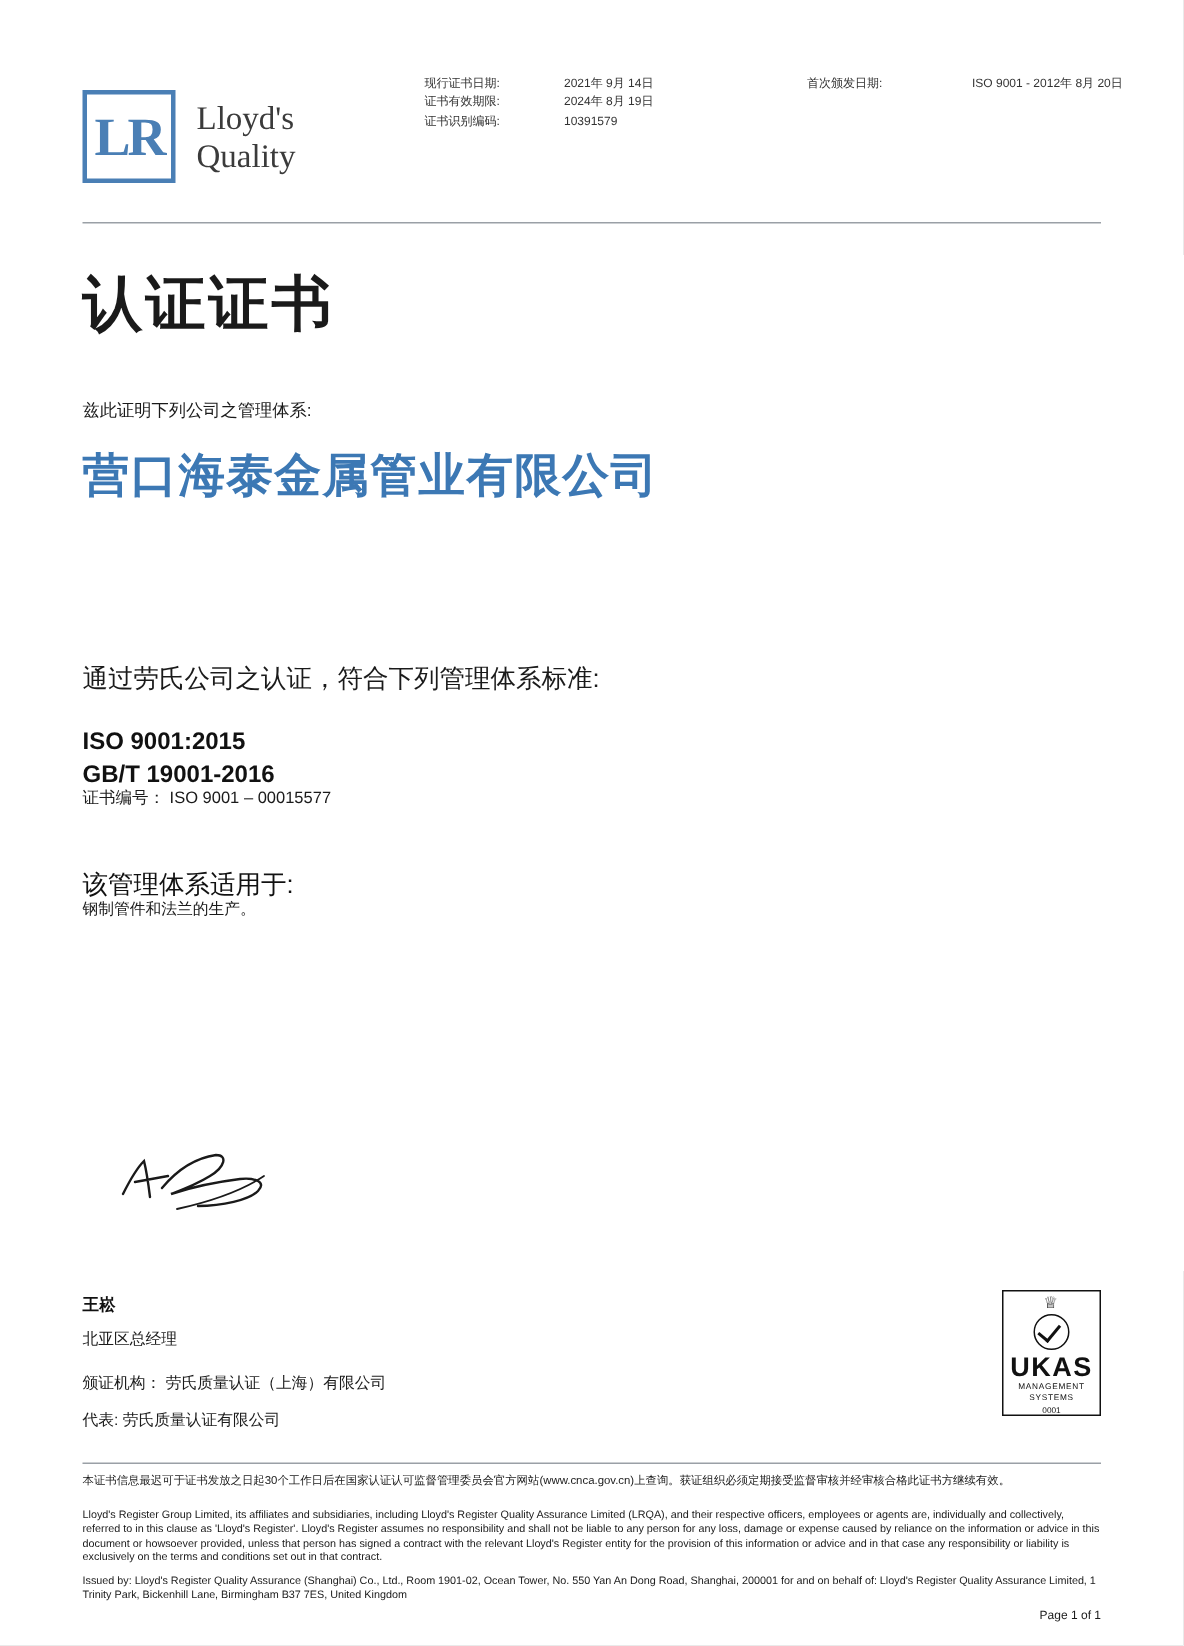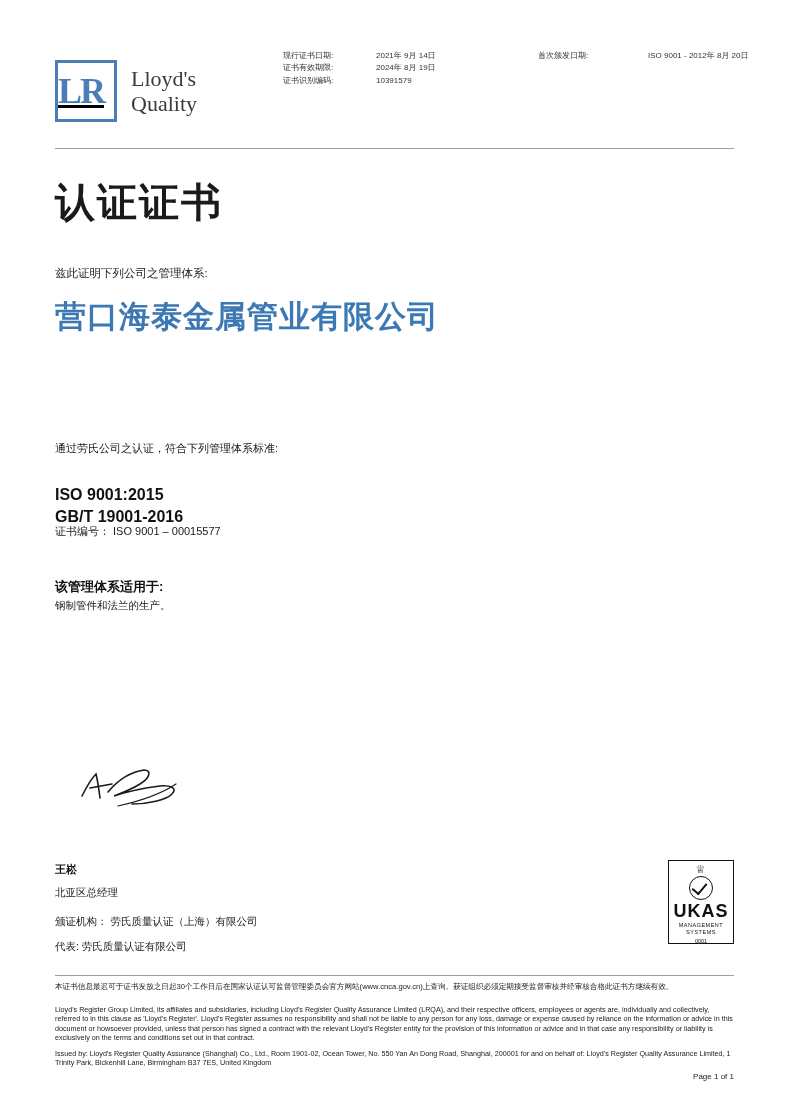--- a/index.html
+++ b/index.html
@@ -35,21 +35,21 @@
     align-items: center;
   }
   .logo-mark {
     width: 62px;
     height: 62px;
     border: 3px solid #4a7fb5;
     box-sizing: border-box;
     position: relative;
     display: flex;
     align-items: center;
-    text-decoration: underline;
+    justify-content: center;
   }
   .logo-mark span {
     font-family: "Liberation Serif", serif;
     font-size: 36px;
     font-weight: bold;
     color: #4a7fb5;
     letter-spacing: -2px;
     line-height: 1;
   }
   .logo-text {
@@ -120,21 +120,21 @@
     left: 55px;
     top: 363px;
     font-size: 11px;
     color: #1a1a1a;
     line-height: 24px;
   }
   .std-intro {
     position: absolute;
     left: 55px;
     top: 441px;
-    font-size: 11px;
+    font-size: 17px;
     color: #1a1a1a;
   }
   .standards {
     position: absolute;
     left: 55px;
     top: 466px;
     font-size: 16px;
     font-weight: bold;
     color: #111;
     line-height: 22px;
@@ -144,22 +144,22 @@
     position: absolute;
     left: 55px;
     top: 524px;
     font-size: 11px;
     color: #1a1a1a;
   }
   .scope-heading {
     position: absolute;
     left: 55px;
     top: 578px;
-    font-size: 13px;
-    font-weight: bold;
+    font-size: 17px;
+    font-weight: normal;
     color: #111;
   }
   .scope-body {
     position: absolute;
     left: 55px;
     top: 599px;
     font-size: 10.5px;
     color: #1a1a1a;
   }
 

